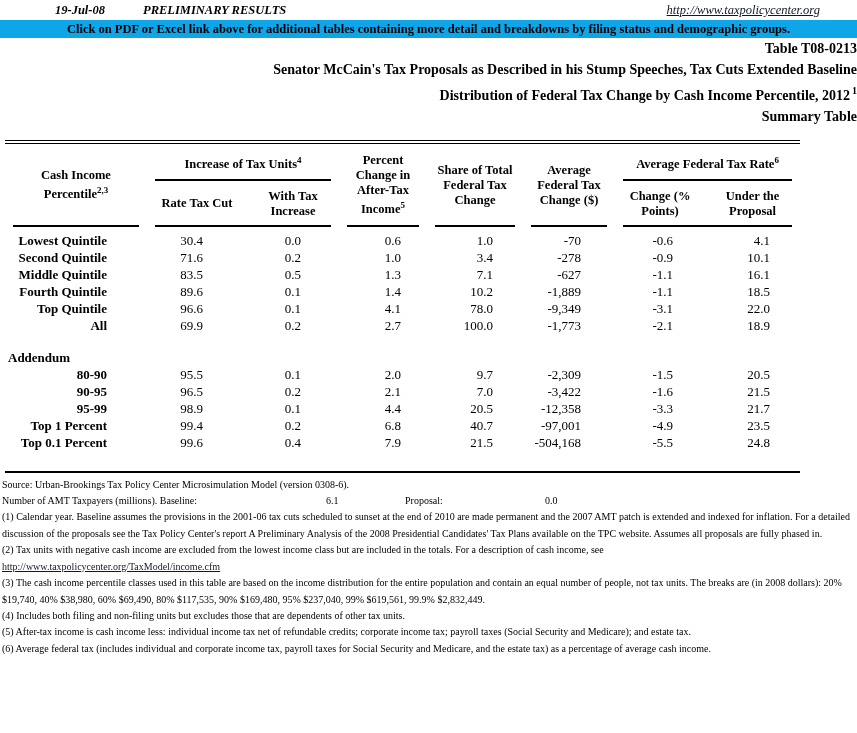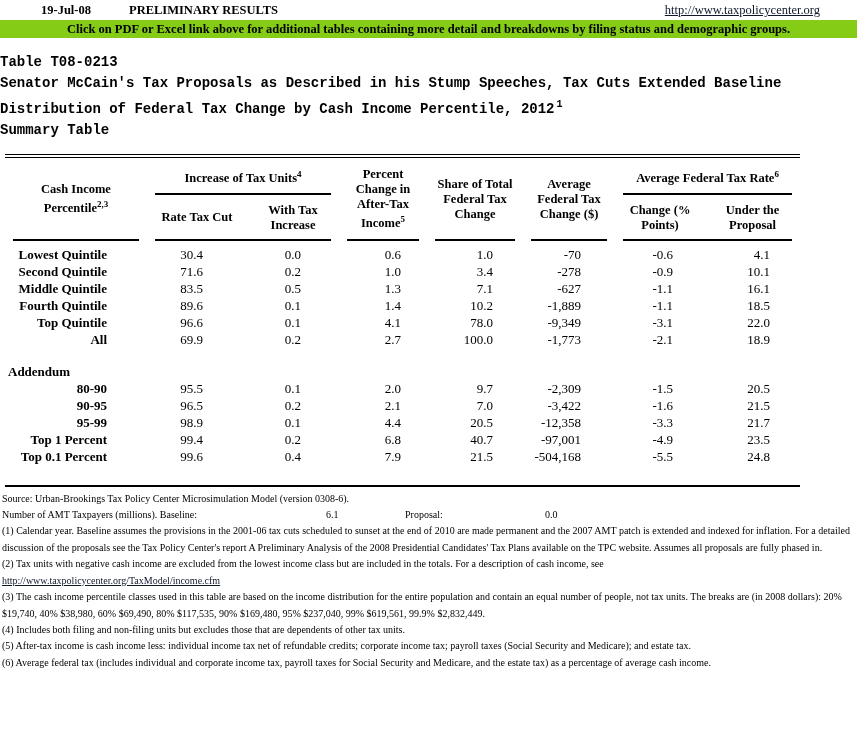--- a/index.html
+++ b/index.html
@@ -4,34 +4,34 @@
 <style>
   html, body { margin:0; padding:0; overflow:hidden; }
   body {
     width:857px; height:733px;
     background:#ffffff; color:#000000;
     font-family:"Liberation Serif","DejaVu Serif",serif;
   }
   
   .top-line {
     display:flex; align-items:flex-start;
-    padding:3px 37px 2px 41px;
-    font-weight:bold; font-size:12.5px;
+    padding:3px 37px 2px 55px;
+    font-weight:bold; font-size:12.5px;font-style:italic;
   }
   .top-line .status { margin-left:38px; }
   .top-line .site-link { margin-left:auto; font-weight:normal; }
   .link { color:#0f172a; text-decoration:underline; cursor:pointer; }
   
   .banner {
-    background:#84cc16; height:18px; line-height:18px;
+    background:#0ea5e9; height:18px; line-height:18px;
     text-align:center; font-weight:bold; font-size:12.5px;
     white-space:nowrap; overflow:hidden;
   }
   
-  .titles { text-align:left; margin-top:14px; font-weight:bold; font-size:14px; line-height:21px;font-family:Liberation Mono, monospace; }
+  .titles { text-align:right; margin-top:0; font-weight:bold; font-size:14px; line-height:21px; }
   .titles sup { font-size:10px; margin-left:2px; }
   
   .tbl-wrap { margin:13px 0 0 5px; }
   table.tbl {
     border-collapse:collapse; table-layout:fixed; width:795px;
     border-top:4px double #000; border-bottom:2px solid #000;
   }
   .tbl th, .tbl td { padding:0 2px; }
   .tbl th {
     position:relative; font-weight:bold; font-size:12.5px;

